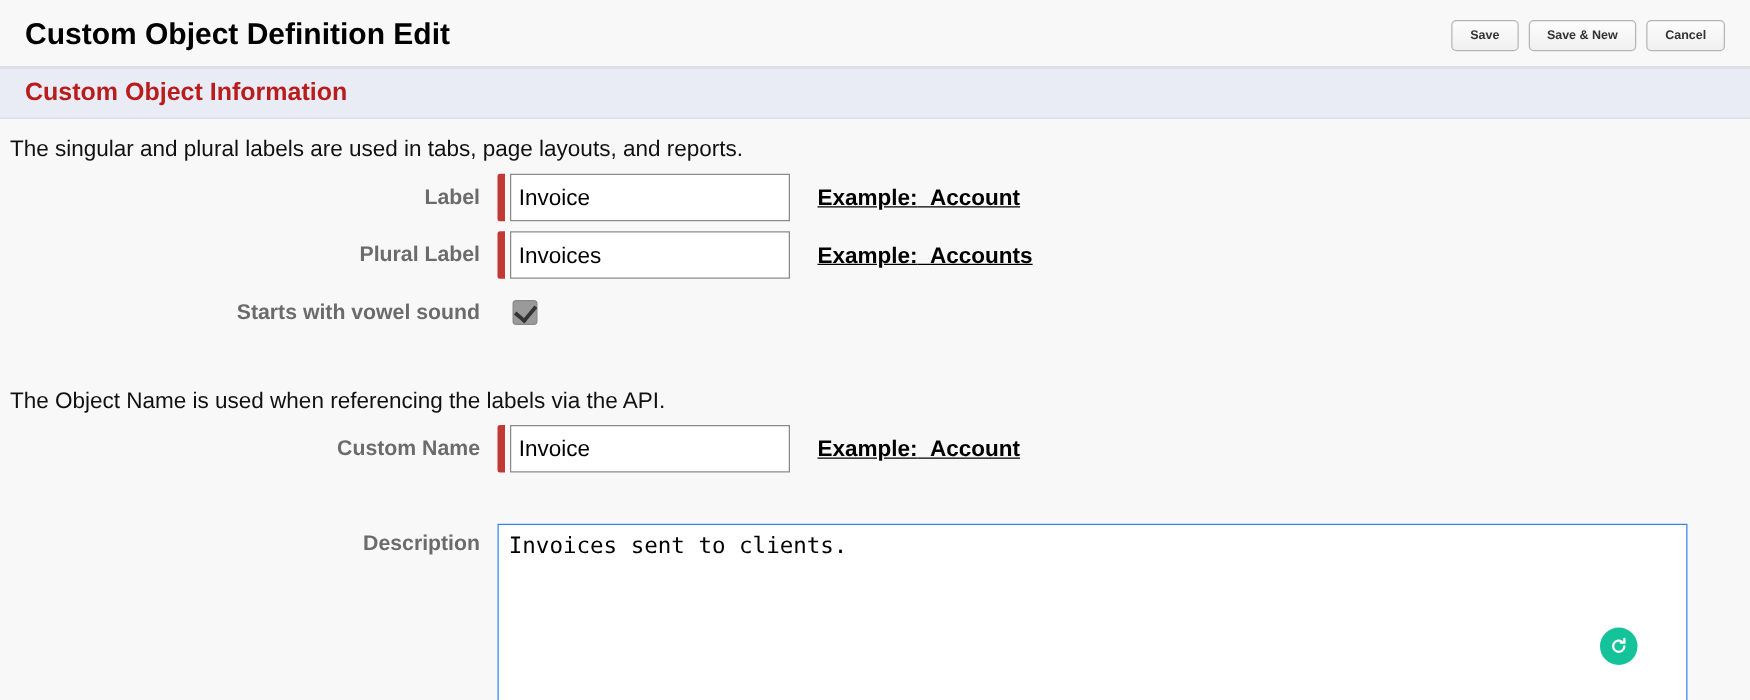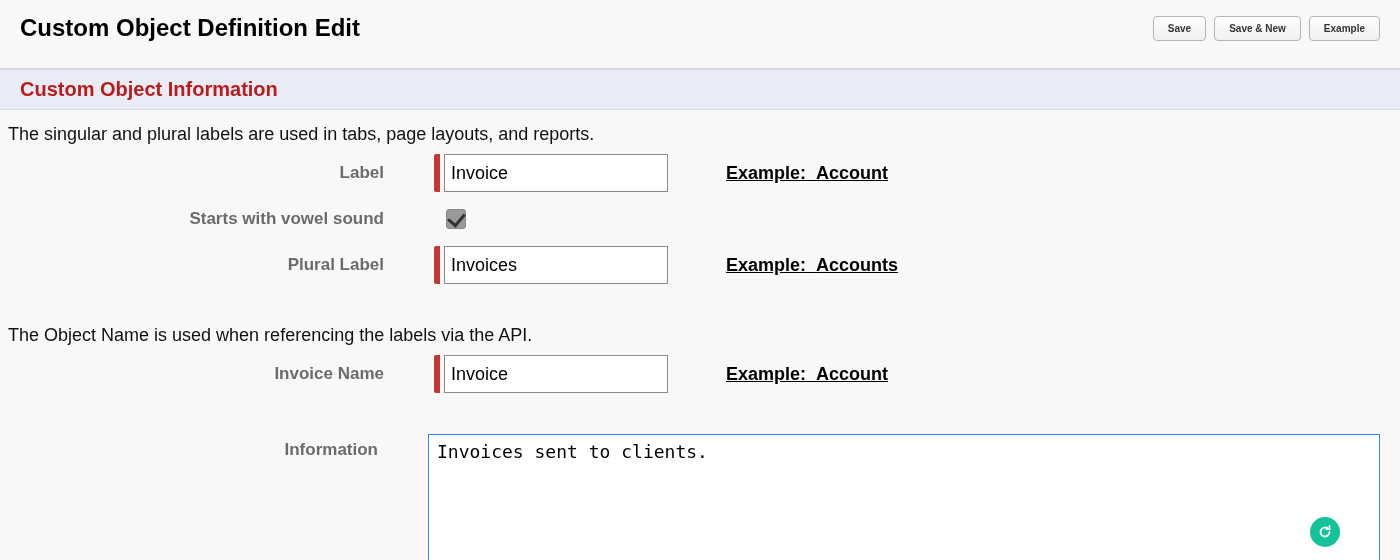--- a/index.html
+++ b/index.html
@@ -8,21 +8,21 @@
     width: 1400px; height: 560px;
     font-family: Arial, Helvetica, sans-serif;
     background: #f8f8f8;
     color: #000;
     font-size: 18px;
     overflow: hidden;
   }
   .page-header {
     display: flex;
     align-items: center;
-    padding: 14px 20px 26px 20px;
+    padding: 14px 20px 11px 20px;
     border-bottom: 1px solid #d4d4d4;
   }
   .page-title {
     font-size: 24px;
     font-weight: 700;
     flex: 0 0 auto;
     margin-right: auto;
   }
   .btn-row {
     display: flex;
@@ -57,21 +57,20 @@
     font-size: 18px;
     color: #111;
     margin: 0 0 8px 0;
   }
 
   .form-row {
     display: flex;
     align-items: center;
     min-height: 40px;
     margin-bottom: 6px;
-    gap: 36px;
   }
   .form-label {
     width: 390px;
     text-align: right;
     padding-right: 14px;
     font-size: 17px;
     font-weight: 700;
     color: #6b6b6b;
   }
   .req-wrap {
@@ -147,21 +146,21 @@
   .desc-wrap { position: relative; }
 </style>
 </head>
 <body>
 
 <div class="page-header">
   <div class="page-title">Custom Object Definition Edit</div>
   <div class="btn-row">
     <button class="btn">Save</button>
     <button class="btn">Save &amp; New</button>
-    <button class="btn">Example</button>
+    <button class="btn">Cancel</button>
   </div>
 </div>
 
 <div class="section-header">Custom Object Information</div>
 
 <div class="section-body">
 
   <p class="intro">The singular and plural labels are used in tabs, page layouts, and reports.</p>
 
   <div class="form-row">
@@ -169,54 +168,54 @@
     <div class="req-wrap">
       <div class="req-bar"></div>
       <input class="txt" type="text" value="Invoice" style="">
     </div>
     <div class="example">
       <b>Example:</b>&nbsp;&nbsp;<b>Account</b>
     </div>
   </div>
 
   <div class="form-row">
-    <div class="form-label">Starts with vowel sound</div>
-    <input type="checkbox" class="chk" checked="" style="">
-  </div>
-
-  <div class="form-row">
     <div class="form-label">Plural Label</div>
     <div class="req-wrap">
       <div class="req-bar"></div>
       <input class="txt" type="text" value="Invoices" style="">
     </div>
     <div class="example">
       <b>Example:</b>&nbsp;&nbsp;<b>Accounts</b>
     </div>
   </div>
 
+  <div class="form-row">
+    <div class="form-label">Starts with vowel sound</div>
+    <input type="checkbox" class="chk" checked="" style="">
+  </div>
+
   <div class="spacer-lg"></div>
 
   <p class="intro">The Object Name is used when referencing the labels via the API.</p>
 
   <div class="form-row">
-    <div class="form-label">Invoice Name</div>
+    <div class="form-label">Custom Name</div>
     <div class="req-wrap">
       <div class="req-bar"></div>
       <input class="txt" type="text" value="Invoice" style="">
     </div>
     <div class="example">
       <b>Example:</b>&nbsp;&nbsp;<b>Account</b>
     </div>
   </div>
 
   <div class="spacer-lg"></div>
 
   <div class="form-row" style="align-items:flex-start">
-    <div class="form-label" style="padding-top:6px">Information</div>
+    <div class="form-label" style="padding-top:6px">Description</div>
     <div class="desc-wrap">
       <textarea class="desc" style="">Invoices sent to clients.</textarea>
       <div class="grammarly-badge">
         <svg viewBox="0 0 24 24" fill="none" stroke="#fff" stroke-width="2.4" stroke-linecap="round">
           <path d="M18 12a6 6 0 1 1 -2 -4.5"></path>
           <polyline points="18 4 18 8 14 8"></polyline>
         </svg>
       </div>
     </div>
   </div>

